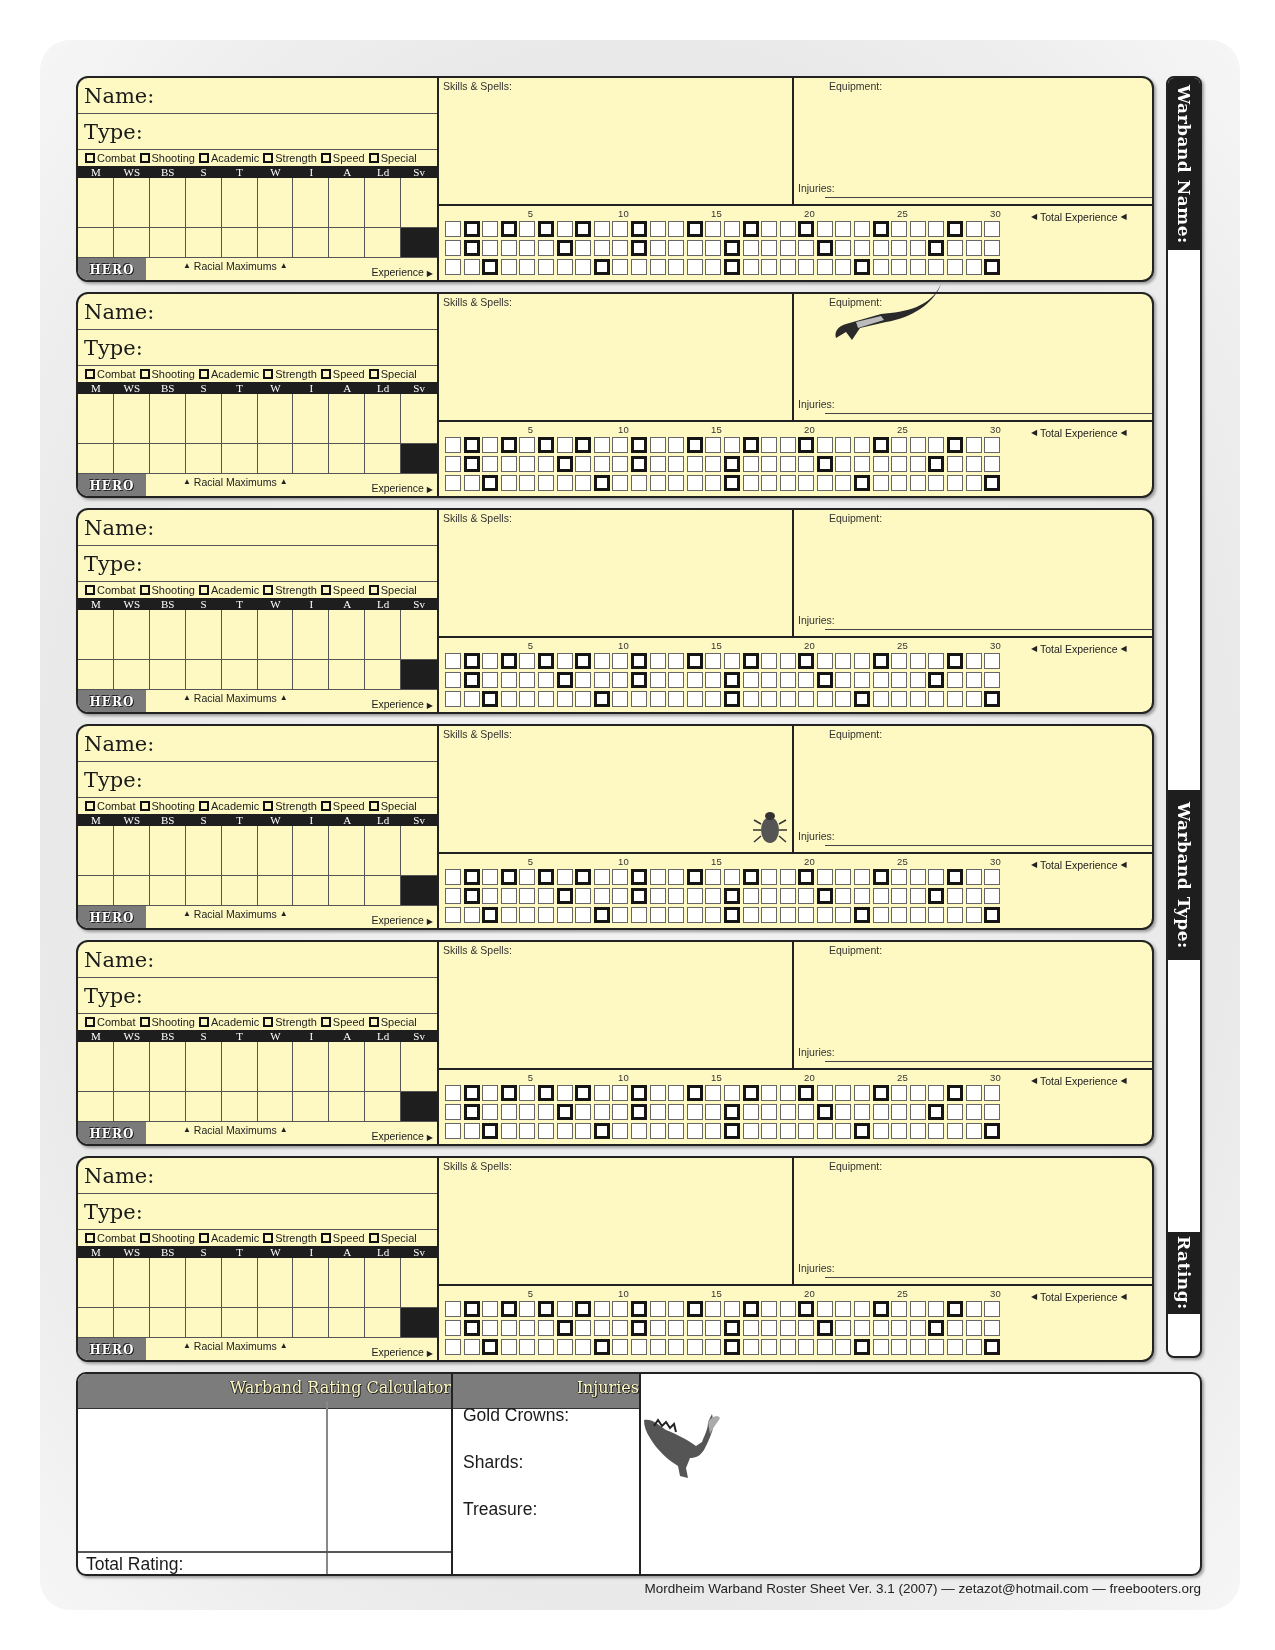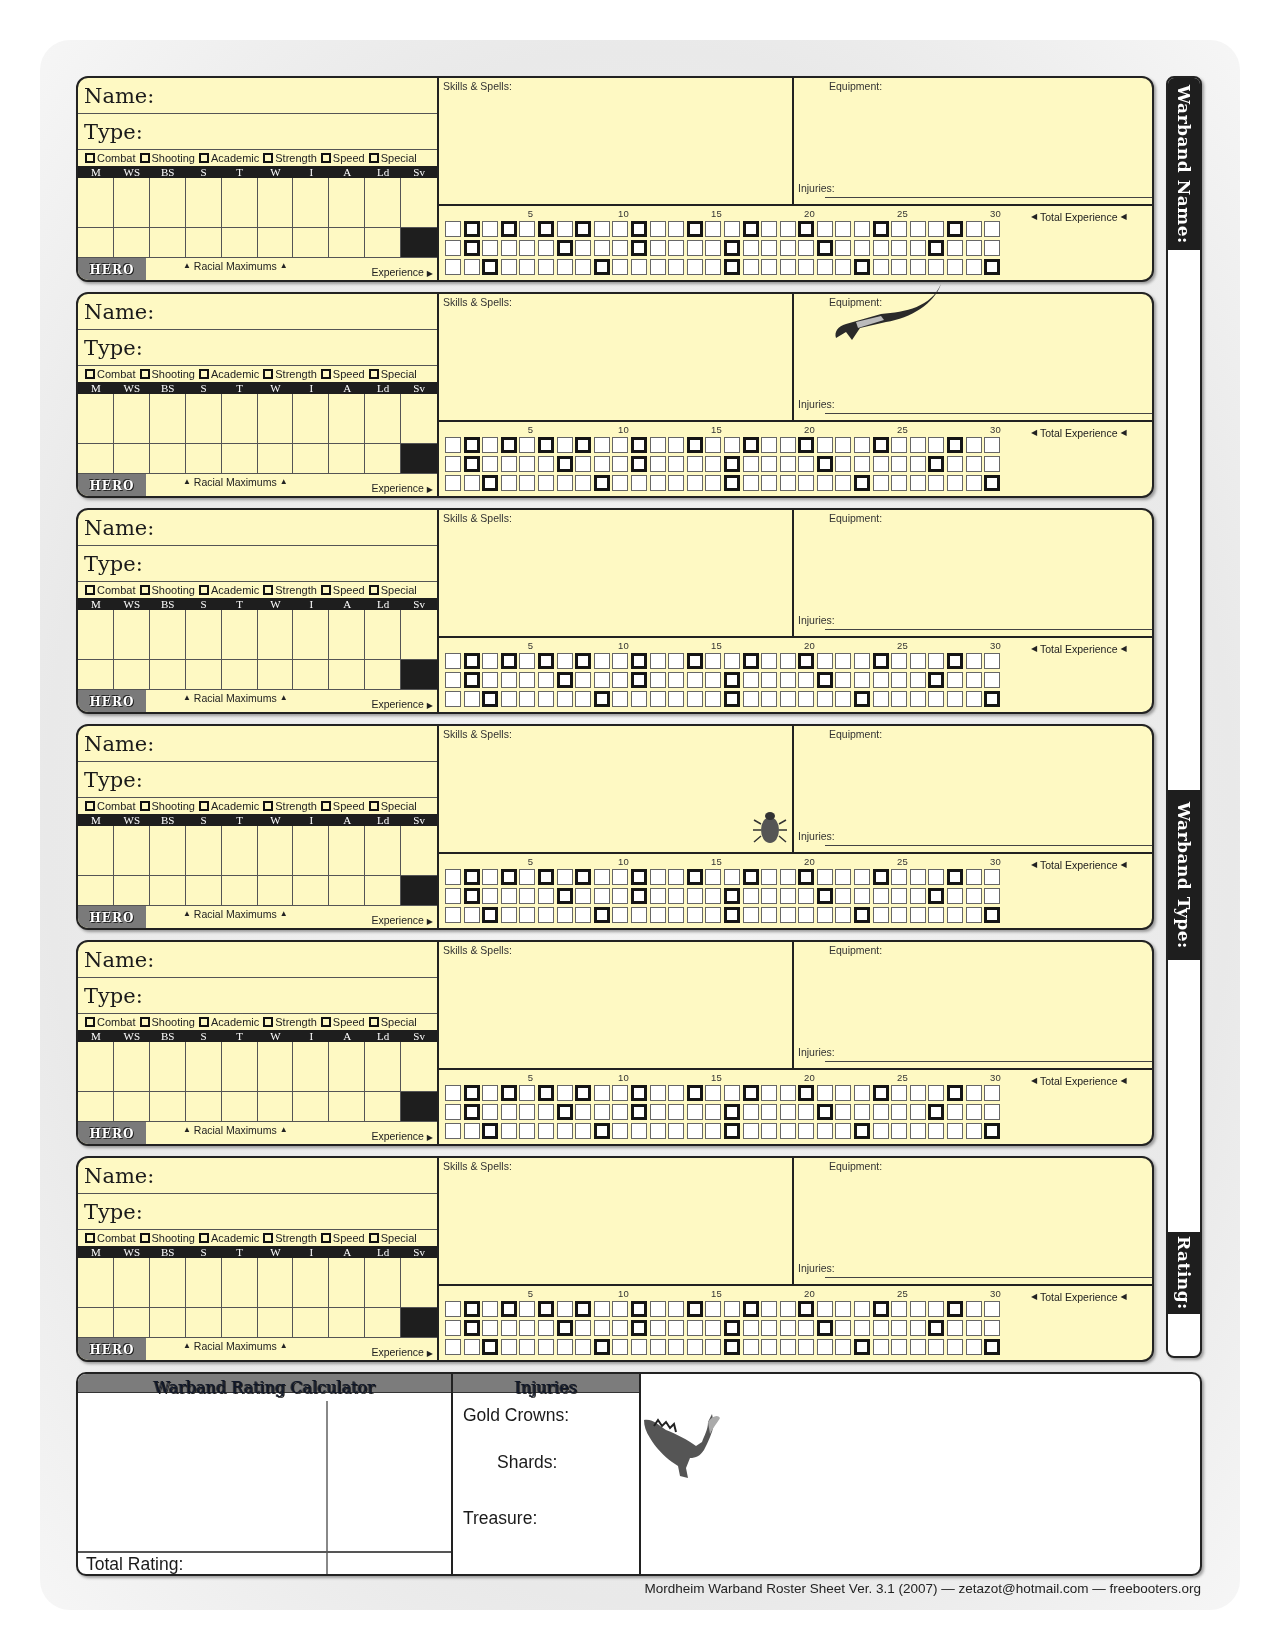--- a/index.html
+++ b/index.html
@@ -107,22 +107,22 @@
     writing-mode: vertical-rl; font-family: "DejaVu Serif", serif;
     font-weight: bold; font-size: 17px; white-space: nowrap; letter-spacing: 0.5px;
   }
 
   .bottom-panel {
     position: absolute; left: 76px; top: 1372px; width: 1126px; height: 204px;
     border: 2px solid #222; border-radius: 10px; background: #fff; overflow: hidden;
     box-shadow: 2px 2px 3px rgba(0,0,0,0.35);
   }
   .panel-head {
-    position: absolute; top: 0; height: 19px; background: #7c7c7c; color: #0f172a;
-    font-family: "DejaVu Serif", serif; font-size: 16px; line-height: 27px; text-align: center;
+    position: absolute; top: 0; height: 35px; background: #7c7c7c; color: #fef9c3;
+    font-family: "DejaVu Serif", serif; font-size: 16px; line-height: 27px; text-align: right;
     text-shadow: 1px 1px 0 #222, -1px 0 0 #333;
     border-bottom: 1.5px solid #333;
   }
   .col-div { position: absolute; top: 0; bottom: 0; width: 2px; background: #222; }
   .calc-list { position: absolute; left: 8px; top: 28px; width: 240px; }
   .calc-item { font-size: 17.5px; line-height: 25px; color: #1a1a1a; white-space: nowrap; position: relative; }
   .calc-plus { position: absolute; right: -70px; top: 0; }
   .calc-div { position: absolute; left: 248px; top: 27px; width: 1.5px; bottom: 0; background: #888; }
   .total-line { position: absolute; left: 0; top: 177px; width: 373px; height: 1.5px; background: #555; }
   .total-label { position: absolute; left: 8px; top: 178px; font-size: 17.5px; line-height: 25px; }
@@ -1160,22 +1160,22 @@
   <div class="col-div" style="left:373px;"></div>
   <div class="col-div" style="left:561px;"></div>
 
   <div class="calc-div"></div>
   <div style="position:absolute; left:250px; top:27px; width:122px; height:150px;"></div>
   <div class="total-line"></div>
   <div class="total-label">Total Rating:</div>
   <div style="position:absolute; left:250px; top:179px; width:122px; height:25px;"></div>
 
   <div class="treasury-item" style="top:31px;">Gold Crowns:</div>
-  <div class="treasury-item" style="top:78px;margin-left:34px;">Shards:</div>
-  <div class="treasury-item" style="top:134px;">Treasure:</div>
+  <div class="treasury-item" style="top:78px;">Shards:</div>
+  <div class="treasury-item" style="top:125px;">Treasure:</div>
 
   <svg class="lizard" viewBox="0 0 95 75">
     <path d="M2 8 C10 6 18 14 24 18 C34 22 46 28 54 34 L60 30 C62 24 66 18 66 10 L70 2 L72 12 C70 22 66 30 62 38 C58 44 54 46 48 46 L44 56 L46 66 L38 64 L36 54 L30 50 C22 44 14 36 8 26 C4 20 2 14 2 8 Z" fill="#555"></path>
     <path d="M12 14 L16 8 L20 14 L24 10 L28 16 L32 12 L34 20" stroke="#222" stroke-width="2" fill="none"></path>
     <path d="M66 10 C70 4 76 2 78 6 C76 10 72 14 68 22" fill="#aaa"></path>
   </svg>
   <div style="position:absolute; left:563px; top:28px; width:563px; height:176px;"></div>
 </div>
 
 <div class="footer">Mordheim Warband Roster Sheet Ver. 3.1 (2007) — zetazot@hotmail.com — freebooters.org</div>

